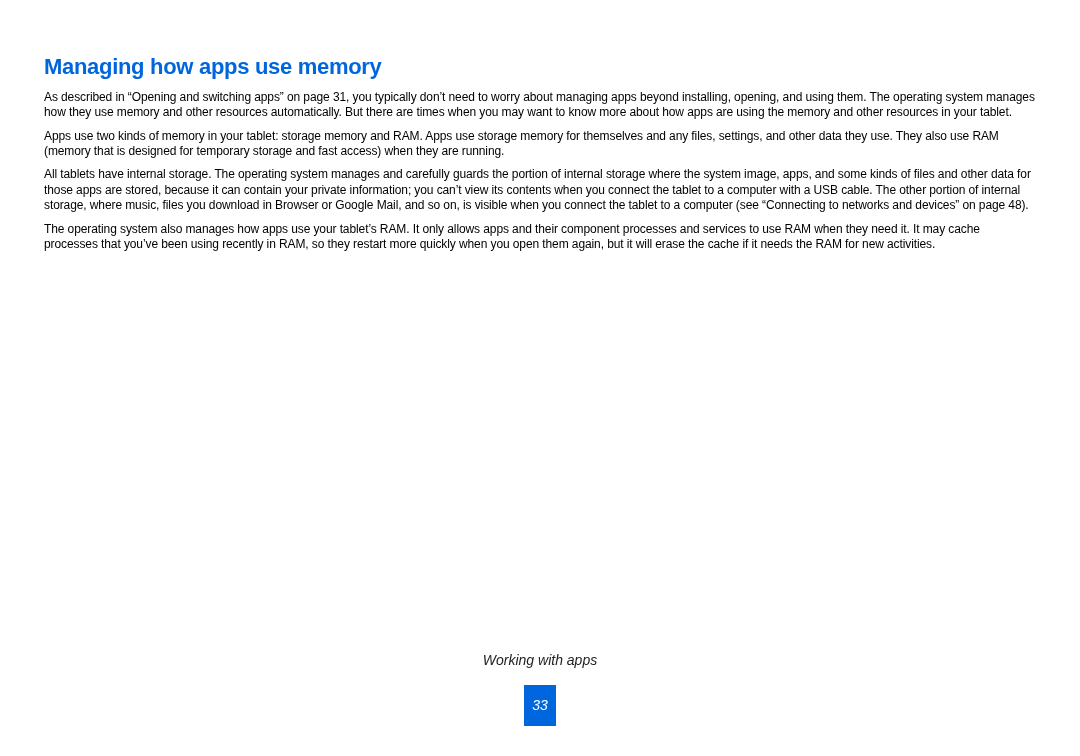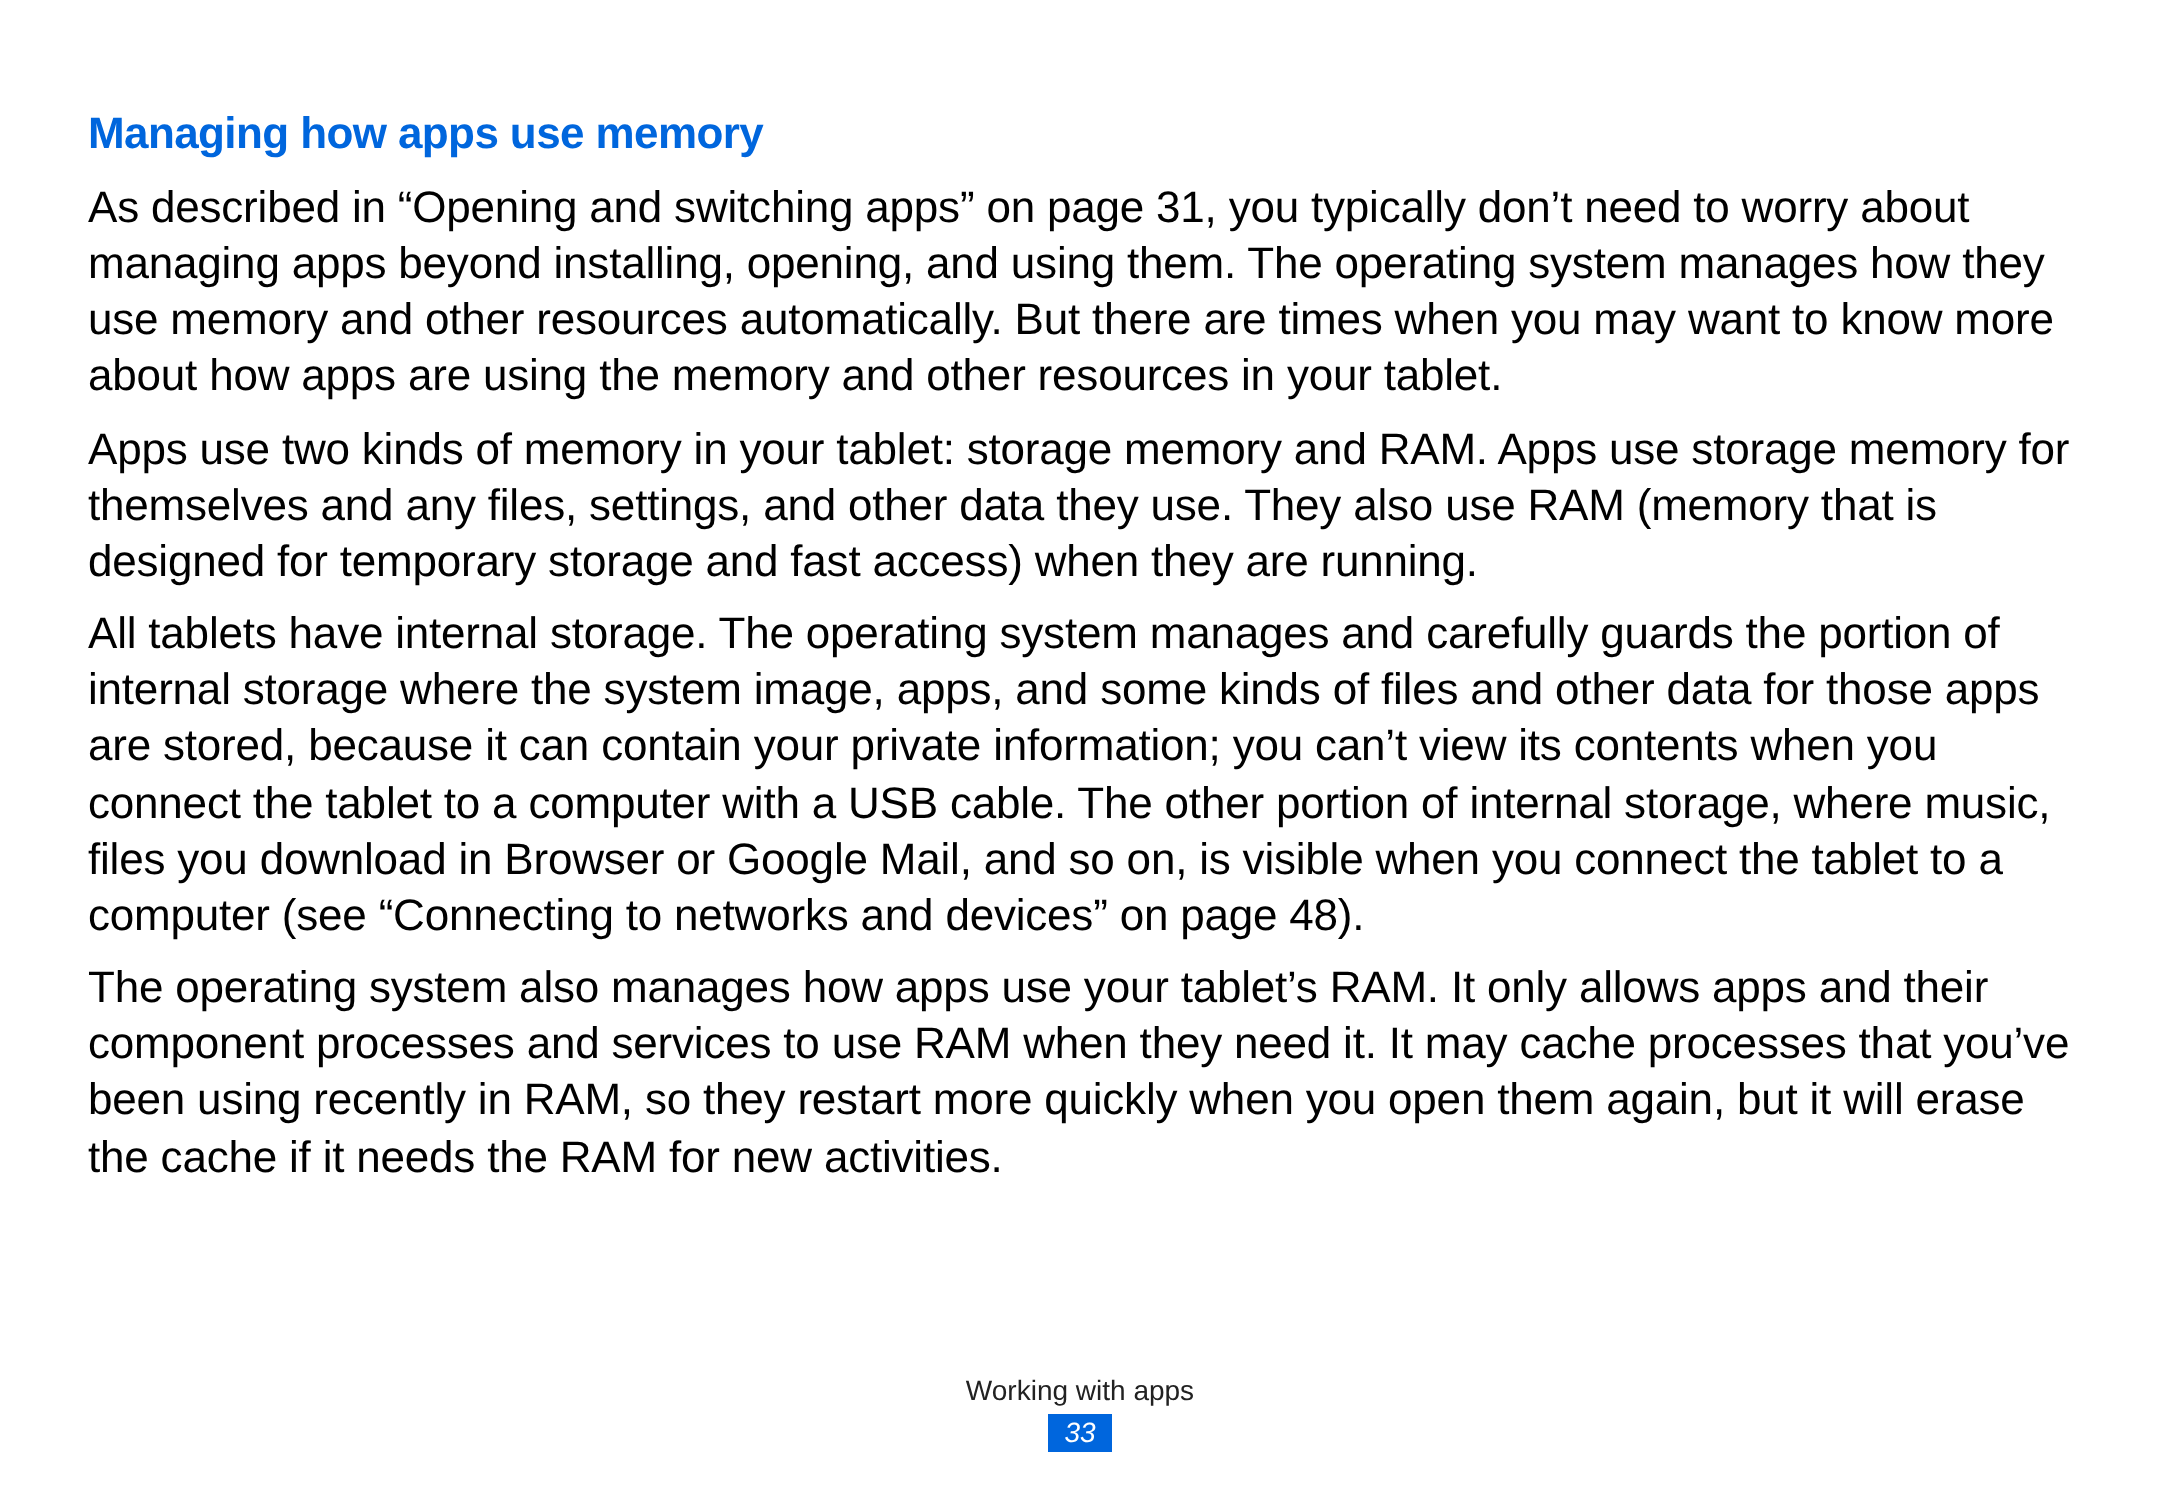--- a/index.html
+++ b/index.html
@@ -17,46 +17,47 @@
       color: #000;
     }
     .heading {
       color: #0066dd;
       font-size: 22px;
       font-weight: 700;
       margin-bottom: 10px;
       letter-spacing: -0.3px;
     }
     .body-text {
-      font-size: 22px;
+      font-size: 12px;
       line-height: 1.28;
       color: #000;
       margin-bottom: 8px;
       letter-spacing: -0.1px;
     }
     .footer {
       position: absolute;
       bottom: 30px;
       left: 0;
       width: 100%;
       text-align: center;
     }
     .footer-label {
+      font-style: italic;
       font-size: 14px;
       color: #222;
       display: block;
-      margin-bottom: 4px;
+      margin-bottom: 17px;
     }
     .page-number {
       display: inline-block;
       background: #0066dd;
       color: #fff;
       font-style: italic;
       font-size: 14px;
-      padding: 1px 8px;
+      padding: 12px 8px;
       line-height: 1.2;
     }
   </style>
 </head>
 <body>
 
 <h2 class="heading">Managing how apps use memory</h2>
 
 <p class="body-text">As described in “Opening and switching apps” on page 31, you typically don’t need to worry about managing apps beyond installing, opening, and using them. The operating system manages how they use memory and other resources automatically. But there are times when you may want to know more about how apps are using the memory and other resources in your tablet.</p>
 <p class="body-text">Apps use two kinds of memory in your tablet: storage memory and RAM. Apps use storage memory for themselves and any files, settings, and other data they use. They also use RAM (memory that is designed for temporary storage and fast access) when they are running.</p>

